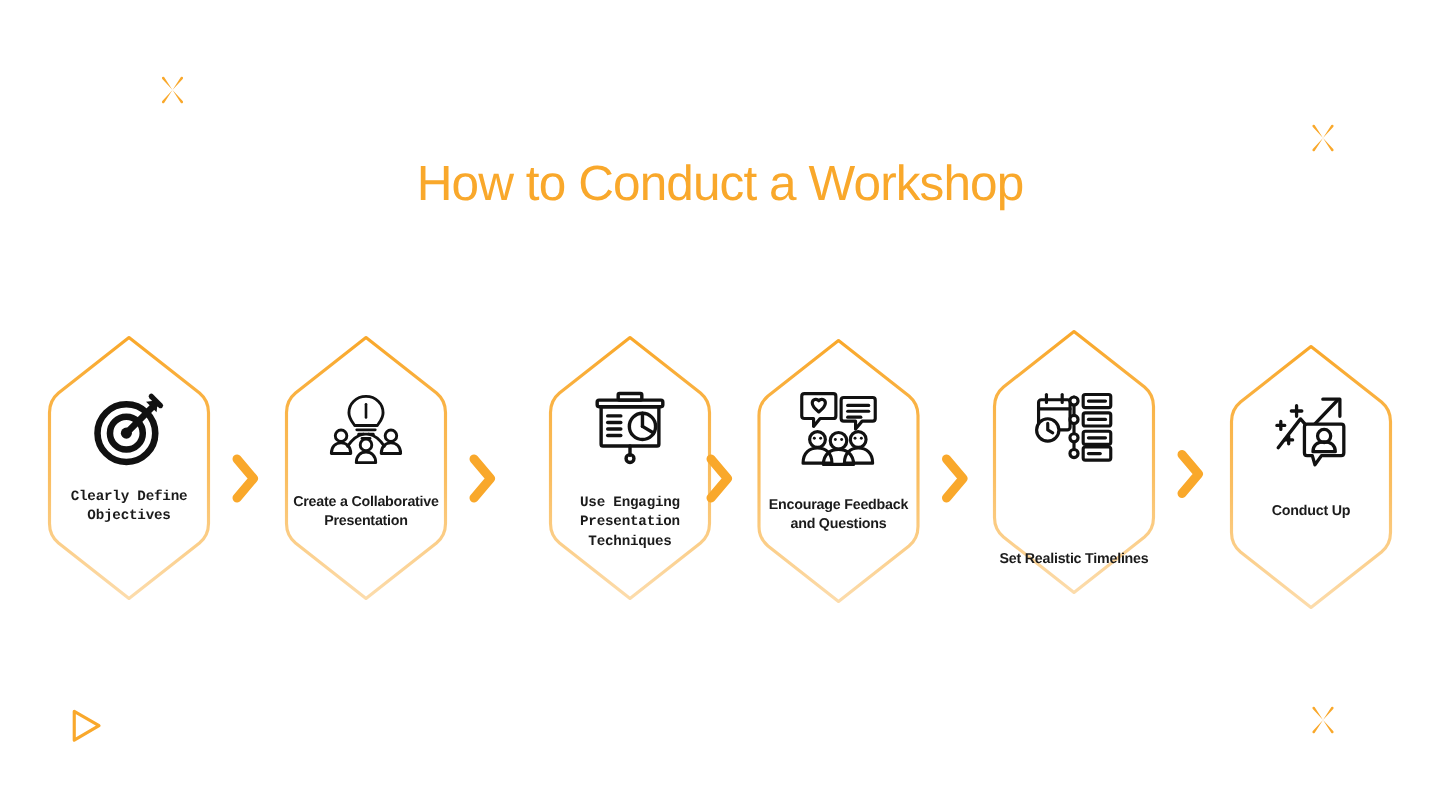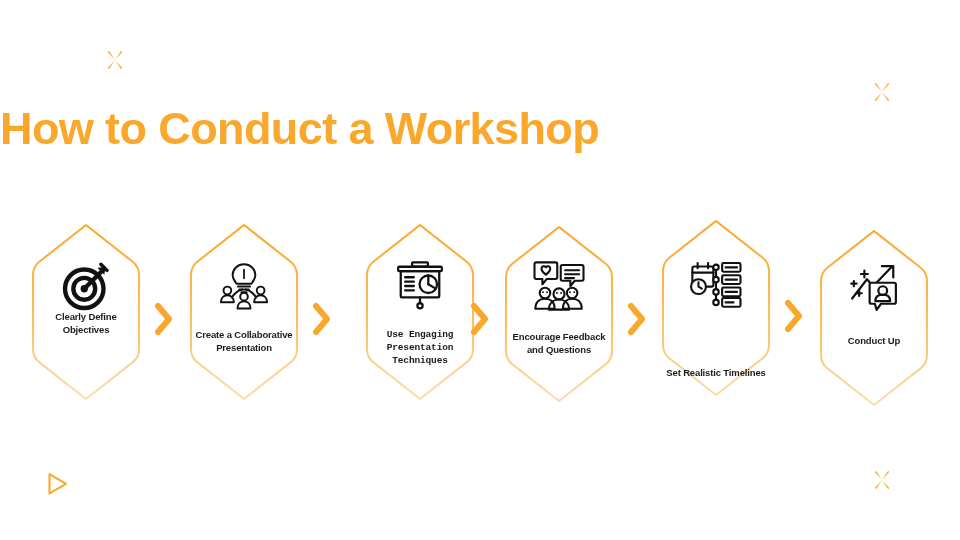--- a/index.html
+++ b/index.html
@@ -6,22 +6,23 @@
   body{
     width:960px;height:540px;overflow:hidden;position:relative;
     background:#ffffff;
     font-family:"Liberation Sans", sans-serif;
   }
   .slide{position:absolute;inset:0;}
 
   
   .title{
     position:absolute;left:0;right:0;top:103px;
-    font-size:45px;
-    font-weight:bold;
+    text-align:center;
+    font-size:33px;
+    font-weight:normal;
     letter-spacing:-0.6px;
     color:#F9A82B;
     white-space:nowrap;
   }
 
   
   .deco{position:absolute;}
   .deco svg{display:block;}
 
   
@@ -116,21 +117,21 @@
           <svg viewBox="0 0 64 64">
             <circle cx="30" cy="34" r="22" fill="none" stroke="#111" stroke-width="5"></circle>
             <circle cx="30" cy="34" r="12.5" fill="none" stroke="#111" stroke-width="5"></circle>
             <circle cx="30" cy="34" r="4.2" fill="#111"></circle>
             <path d="M30 34 L52 12" stroke="#111" stroke-width="5" stroke-linecap="round"></path>
             <path d="M45 10 L54 9 L53 18 Z" fill="#111"></path>
             <path d="M49 6 L56 13" stroke="#111" stroke-width="4" stroke-linecap="round"></path>
             <path d="M8 22 A22 22 0 0 1 30 12" stroke="#fff" stroke-width="0" fill="none"></path>
           </svg>
         </div>
-        <div class="label" style="top:88px;">Clearly Define Objectives</div>
+        <div class="label" style="top:102px;font-family:Liberation Mono, monospace;">Clearly Define Objectives</div>
       </div>
     </div>
 
     <div class="chev" style="left:153px;top:302px;">
       <svg width="22" height="34" viewBox="0 0 22 34">
         <path d="M5 4 L16 17 L5 30" fill="none" stroke="#F9A82B" stroke-width="6" stroke-linecap="round" stroke-linejoin="round"></path>
       </svg>
     </div>
 
     <div class="card" style="left:188px;top:222px;">

